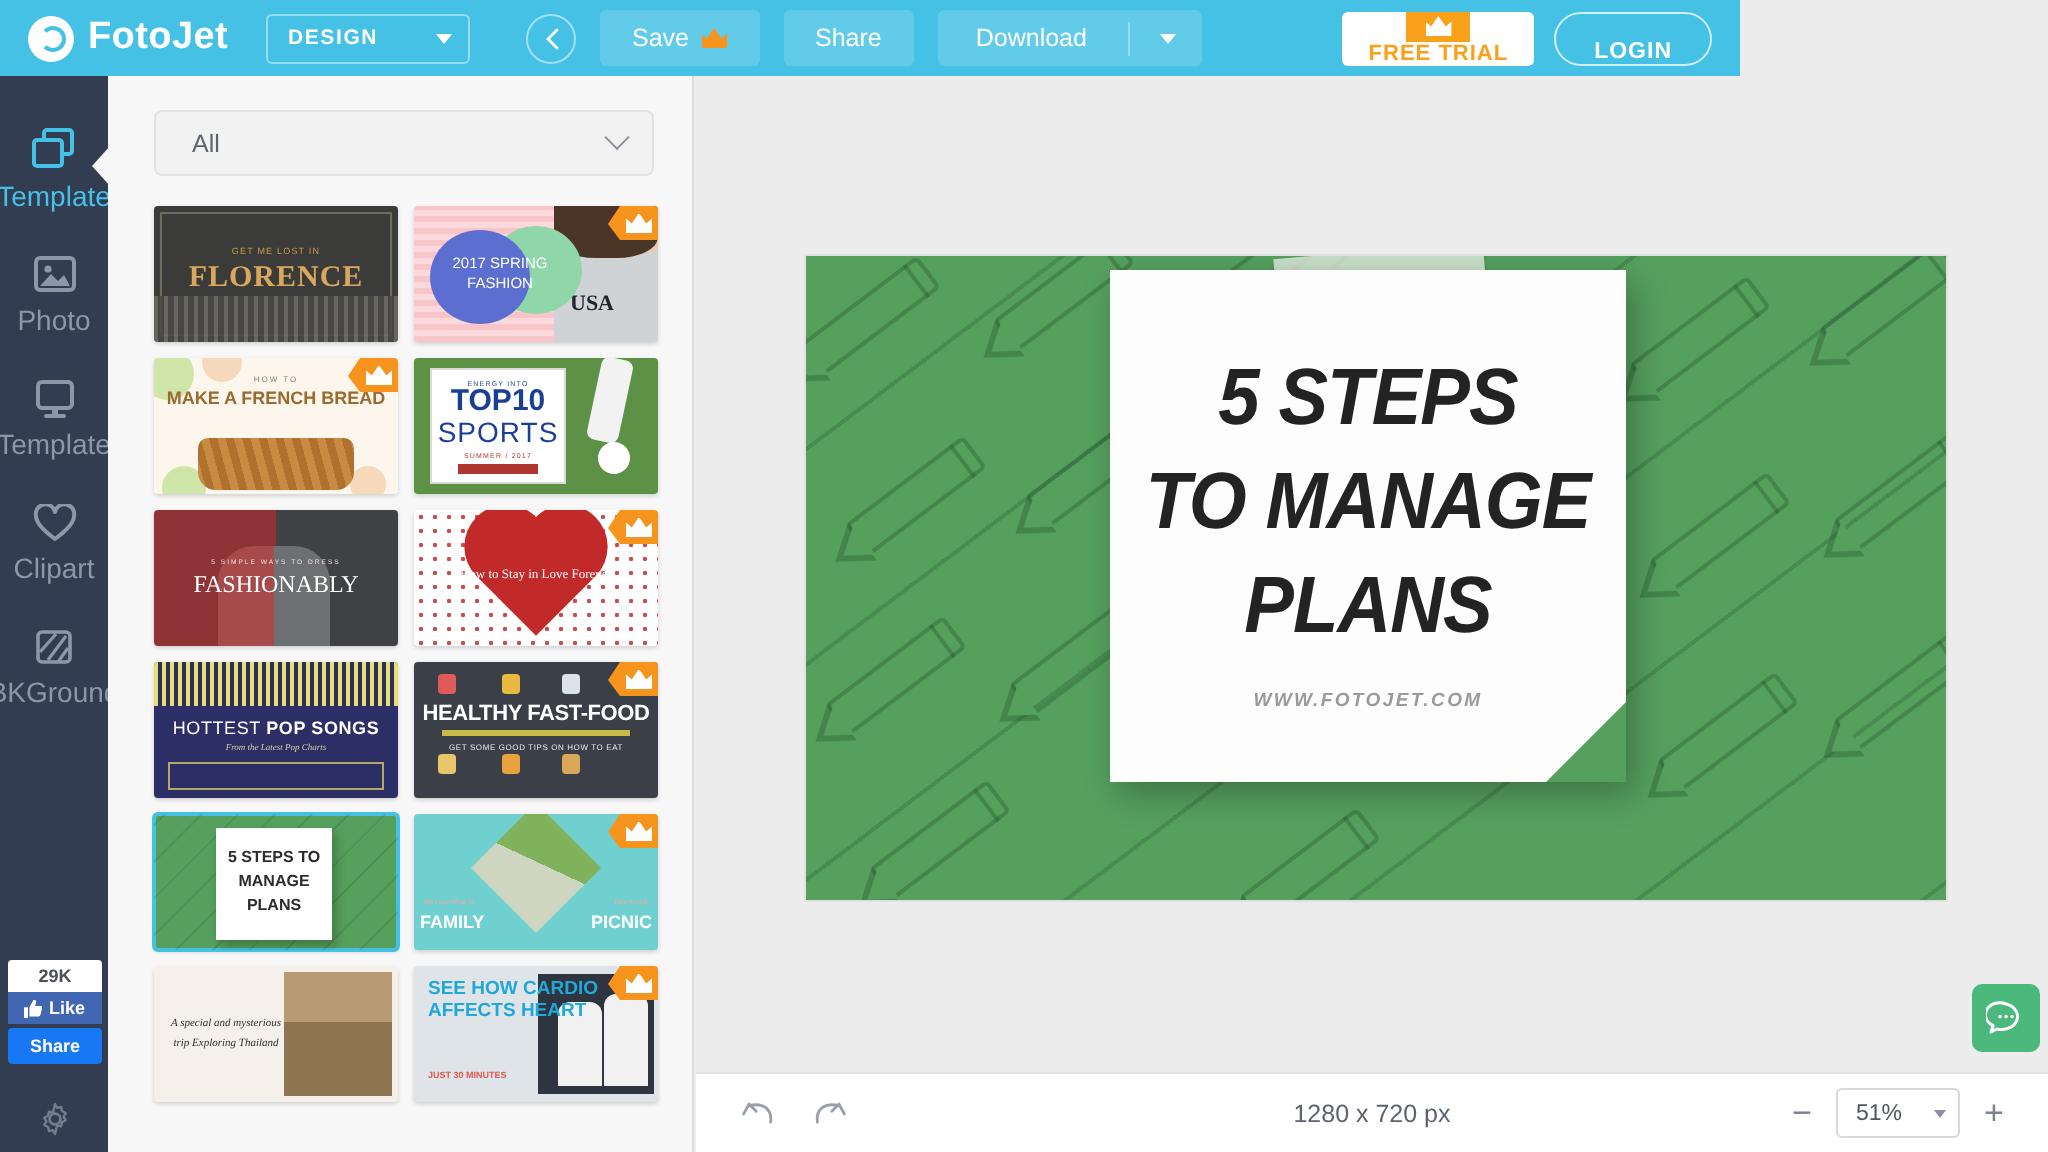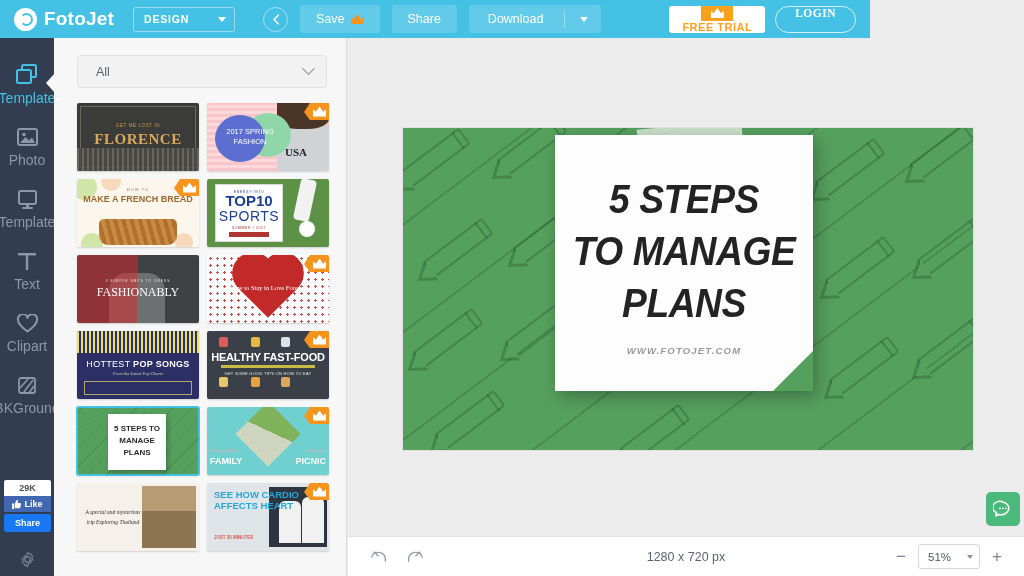--- a/index.html
+++ b/index.html
@@ -83,21 +83,21 @@
     display: flex; align-items: center; justify-content: center;
   }
   .ft-label {
     padding: 0 13px; color: #f9a11b; font-size: 11px;
     font-weight: bold; letter-spacing: .5px;
   }
   .login-btn {
     height: 27px; padding: 0 19px; border-radius: 14px;
     border: 1.4px solid rgba(255,255,255,.75); color: #fff;
     font-size: 11.5px; font-weight: bold; letter-spacing: .5px;
-    display: flex; align-items: flex-start; cursor: pointer; font-family: Liberation Serif, serif;
+    display: flex; align-items: flex-end; cursor: pointer;
   }
 
   
   .rail {
     position: absolute; top: 38px; left: 0;
     width: 54px; height: 538px; background: #323d52;
     display: flex; flex-direction: column; align-items: center;
     padding-top: 14px;
   }
   .rail-item {
@@ -530,29 +530,20 @@
     </div>
     <div class="rail-item">
       <span class="rail-ic">
         <svg width="23" height="21" viewBox="0 0 23 21">
           <rect x="3" y="2" width="17" height="13" rx="2" fill="none" stroke="#8e97a8" stroke-width="2"></rect>
           <rect x="10" y="15" width="3" height="3" fill="#8e97a8"></rect>
           <rect x="6" y="18" width="11" height="2" rx="1" fill="#8e97a8"></rect>
         </svg>
       </span>
       <span class="rail-lbl">Template</span>
-    </div>
-    <div class="rail-item">
-      <span class="rail-ic">
-        <svg width="22" height="21" viewBox="0 0 22 21">
-          <rect x="2" y="2" width="18" height="2.4" fill="#8e97a8"></rect>
-          <rect x="9.8" y="2" width="2.4" height="17" fill="#8e97a8"></rect>
-        </svg>
-      </span>
-      <span class="rail-lbl">Text</span>
     </div>
     <div class="rail-item">
       <span class="rail-ic">
         <svg width="23" height="20" viewBox="0 0 23 20">
           <path d="M11.5 17.5 C4 12 2 8.5 2 6 A4.3 4.3 0 0 1 11.5 4 A4.3 4.3 0 0 1 21 6 C21 8.5 19 12 11.5 17.5 Z" fill="none" stroke="#8e97a8" stroke-width="2" stroke-linejoin="round"></path>
         </svg>
       </span>
       <span class="rail-lbl">Clipart</span>
     </div>
     <div class="rail-item">

